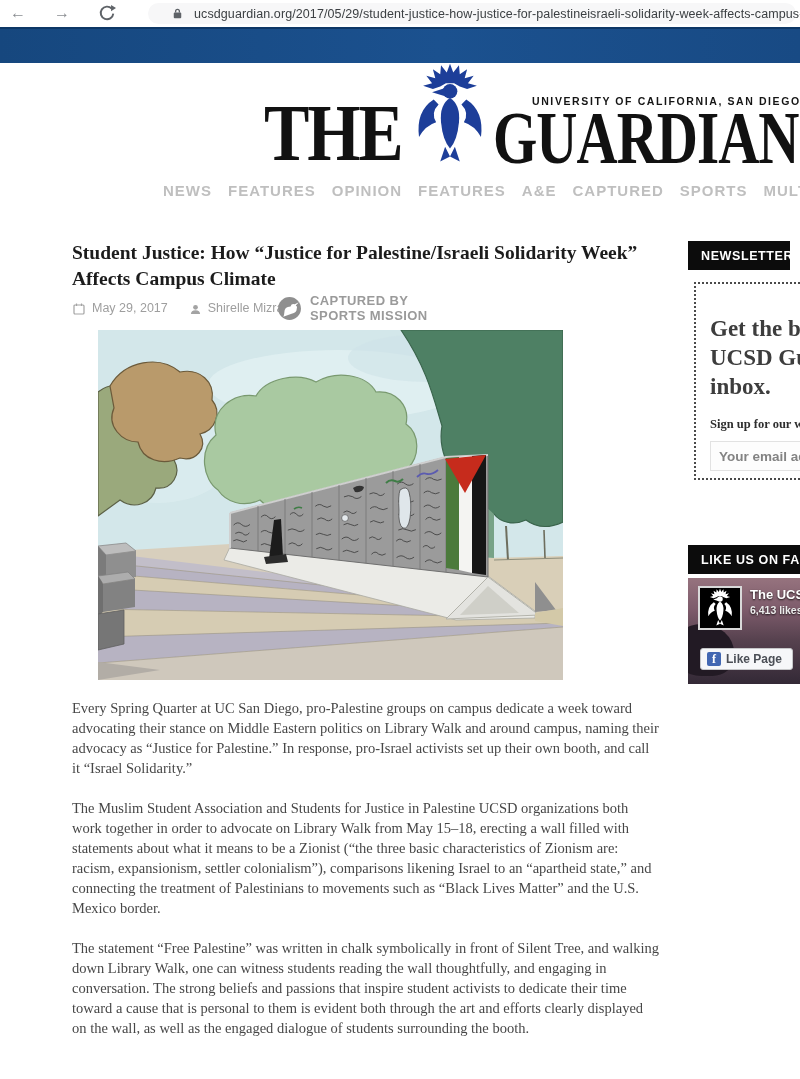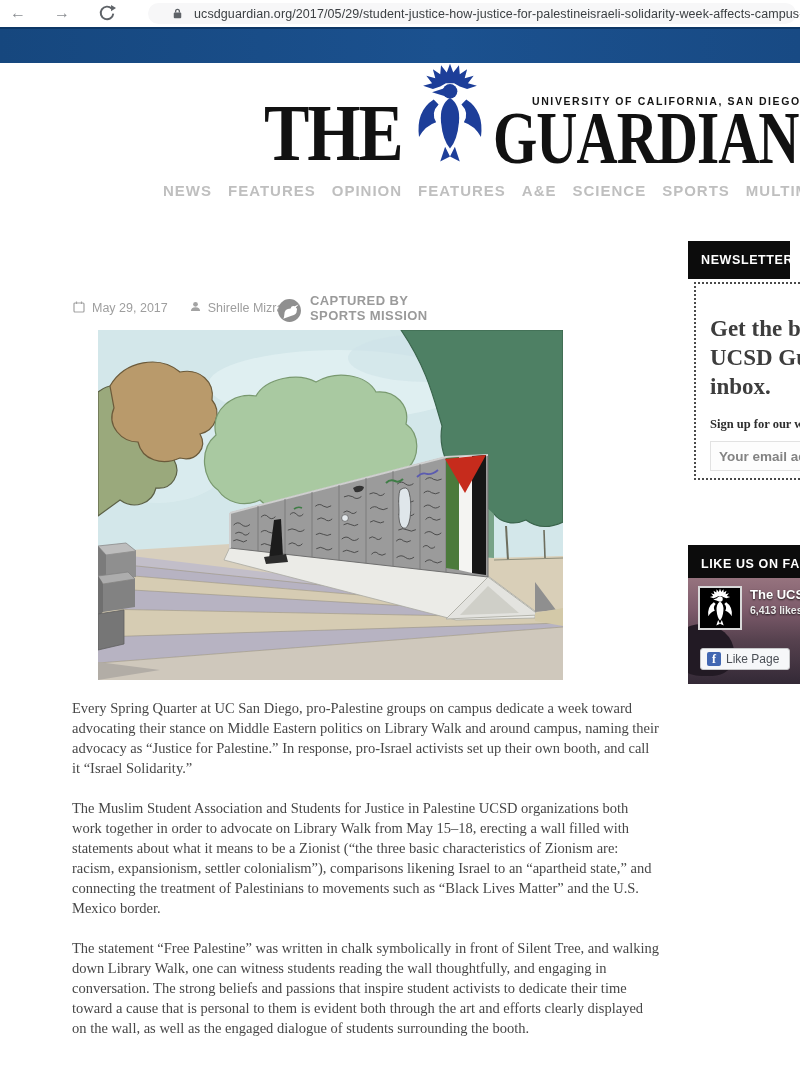--- a/index.html
+++ b/index.html
@@ -32,32 +32,32 @@
 
   
   .site-nav{position:absolute;left:163px;top:182px;display:flex;gap:16px;white-space:nowrap;}
   .site-nav span{font-size:15px;font-weight:bold;color:#bfbfbf;letter-spacing:1px;cursor:pointer;}
   .site-nav .nav-divider{color:#d0d0d0;cursor:default;}
 
   
   .article-title{position:absolute;left:72px;top:240px;width:590px;
                  font-family:"Liberation Serif",serif;font-weight:bold;font-size:19.5px;
                  line-height:26px;color:#1c1c1c;}
-  .byline{position:absolute;left:73px;top:301px;display:flex;align-items:flex-start;gap:7px;
+  .byline{position:absolute;left:73px;top:301px;display:flex;align-items:flex-end;gap:7px;
           color:#9e9e9e;font-size:12.5px;}
   .byline .sep{width:8px;}
-  .canary{position:absolute;left:277px;top:294px;display:flex;align-items:flex-end;gap:8px;}
+  .canary{position:absolute;left:277px;top:294px;display:flex;align-items:center;gap:8px;}
   .canary-text{font-size:13px;font-weight:bold;color:#9a9a9a;line-height:14.5px;letter-spacing:.4px;}
   .figure{position:absolute;left:98px;top:330px;width:465px;height:350px;overflow:hidden;}
   .article-body{position:absolute;left:72px;top:698px;width:596px;}
   .article-body p{margin:0 8px 20px 0;font-family:"Liberation Serif",serif;font-size:14.5px;
                   line-height:20px;color:#474747;}
 
   
-  .side-label{position:absolute;height:38px;background:var(--c-label_black,#0c0c0c);color:#fff;
+  .side-label{position:absolute;height:29px;background:var(--c-label_black,#0c0c0c);color:#fff;
               font-size:12.5px;font-weight:bold;letter-spacing:.6px;display:flex;align-items:center;
               padding:0 13px;box-sizing:border-box;white-space:nowrap;}
   .newsletter-label{left:688px;top:241px;width:102px;}
   .facebook-label{left:688px;top:545px;width:172px;}
   .newsletter-box{position:absolute;left:694px;top:282px;width:222px;height:198px;
                   border:2px dotted #4a4a4a;box-sizing:border-box;padding:30px 0 0 14px;background:#fff;}
   .newsletter-heading{font-family:"Liberation Serif",serif;font-weight:bold;font-size:23px;
                       line-height:29px;color:#3d3d3d;white-space:nowrap;}
   .newsletter-sub{margin-top:16px;font-family:"Liberation Serif",serif;font-weight:bold;
                   font-size:12.5px;color:#2e2e2e;white-space:nowrap;}
@@ -75,21 +75,21 @@
   .fb-name{position:absolute;left:62px;top:9px;color:#fff;font-size:13px;font-weight:bold;
            text-shadow:0 1px 2px rgba(0,0,0,.8);white-space:nowrap;cursor:pointer;}
   .fb-likes{position:absolute;left:62px;top:26px;color:#ececec;font-size:10.5px;font-weight:bold;
             text-shadow:0 1px 2px rgba(0,0,0,.8);white-space:nowrap;}
   .fb-like-btn{position:absolute;left:12px;top:70px;display:flex;align-items:center;gap:5px;
                background:#f6f7f9;border:1px solid #c5c6c8;border-radius:3px;padding:3px 10px 3px 6px;
                cursor:pointer;}
   .fb-f{width:14px;height:14px;background:var(--c-fb_blue,#4267b2);border-radius:2px;color:#fff;
         font-family:"Liberation Serif",serif;font-weight:bold;font-size:12px;line-height:14px;
         text-align:center;}
-  .fb-like-label{font-size:12px;font-weight:normal;color:#4b4f56;}
+  .fb-like-label{font-size:12px;font-weight:bold;color:#4b4f56;}
 
   .squig{fill:none;stroke:#3c3c3c;stroke-width:1;stroke-linecap:round;opacity:.82;}
 </style>
 </head>
 <body>
 
 <svg width="0" height="0" style="position:absolute">
   <defs>
     <symbol id="triton" viewBox="0 0 100 130">
       <g fill="currentColor">
@@ -133,27 +133,28 @@
     <div class="mast-tagline">UNIVERSITY OF CALIFORNIA, SAN DIEGO</div>
     <div class="mast-guardian">GUARDIAN</div>
   </div>
 
   <div class="site-nav">
     <span>NEWS</span>
     <span>FEATURES</span>
     <span>OPINION</span>
     <span>FEATURES</span>
     <span>A&amp;E</span>
-    <span>SCIENCE</span>
+    <span>CAPTURED</span>
     <span>SPORTS</span>
     <span>MULTIMEDIA</span>
     <span class="nav-divider">|</span>
     <span>ADVERTISE</span>
   </div>
 
+  <h1 class="article-title" style="margin:0">Student Justice: How “Justice for Palestine/Israeli Solidarity Week” Affects Campus Climate</h1>
 
   <div class="byline">
     <svg width="12" height="12" viewBox="0 0 12 12">
       <rect x="1" y="2" width="10" height="9" rx="1" fill="none" stroke="#a3a3a3" stroke-width="1.2"></rect>
       <line x1="3.5" y1="0.5" x2="3.5" y2="3" stroke="#a3a3a3" stroke-width="1.2"></line>
       <line x1="8.5" y1="0.5" x2="8.5" y2="3" stroke="#a3a3a3" stroke-width="1.2"></line>
     </svg>
     <span>May 29, 2017</span>
     <span class="sep"></span>
     <svg width="11" height="11" viewBox="0 0 12 12">

